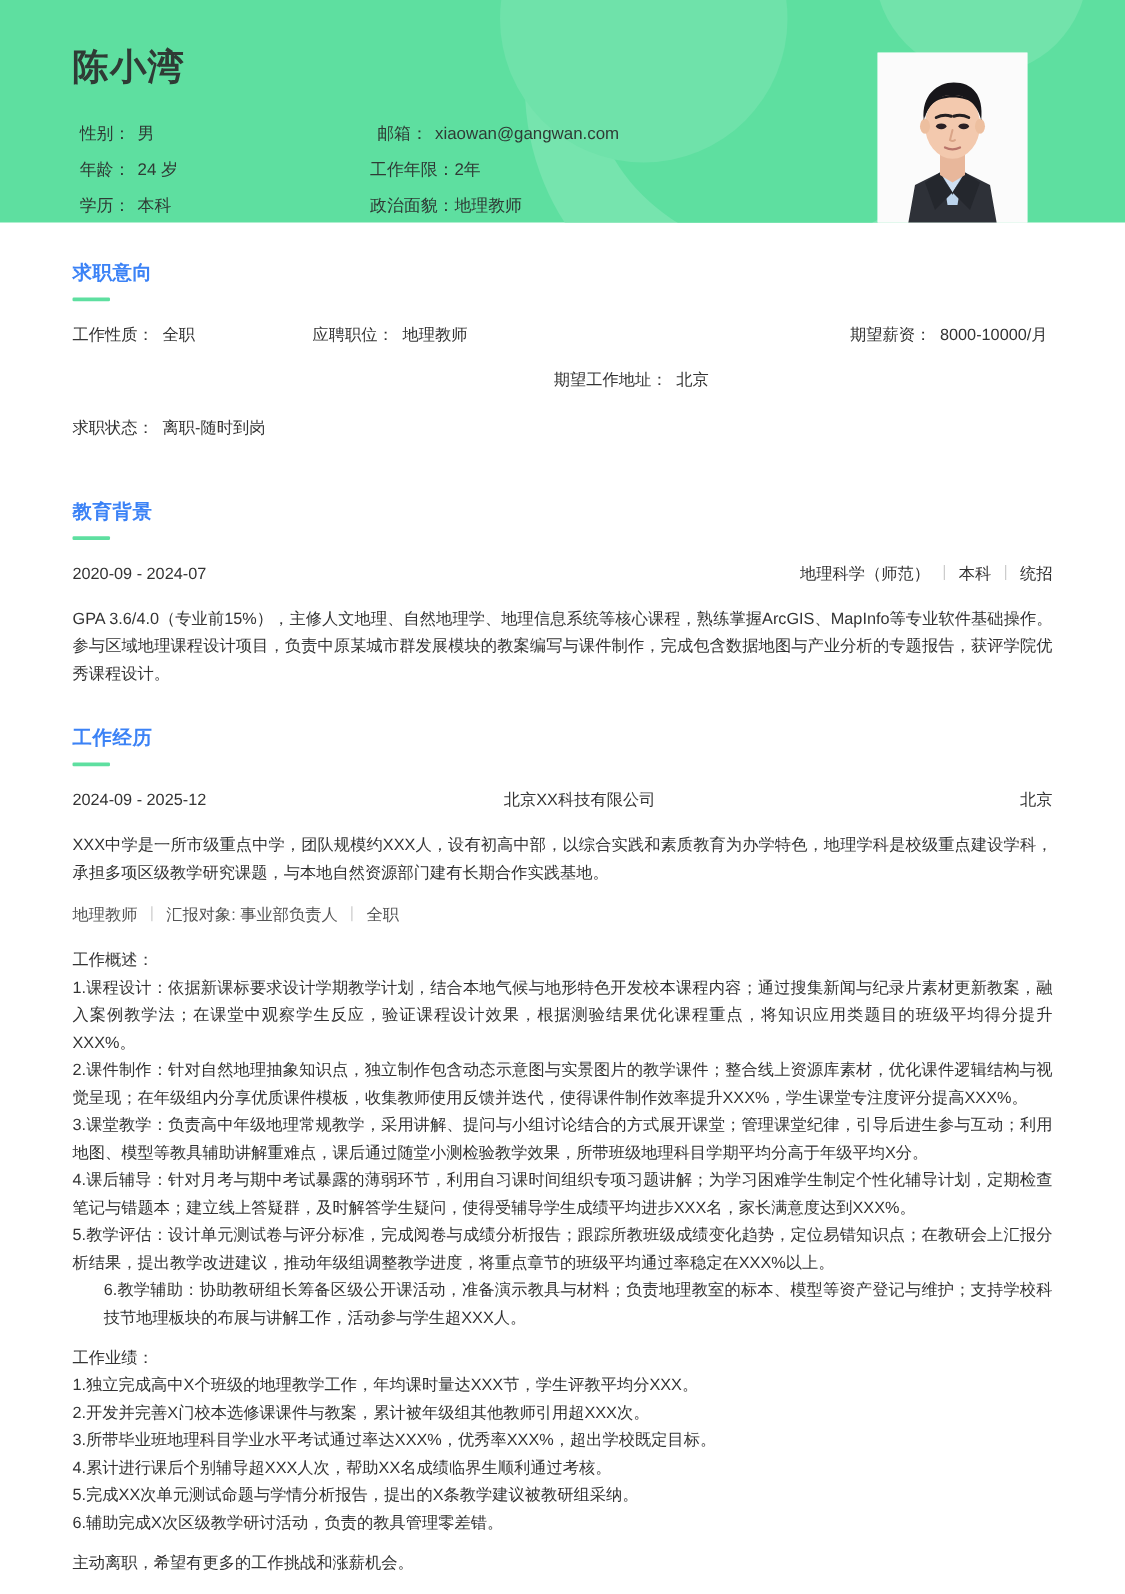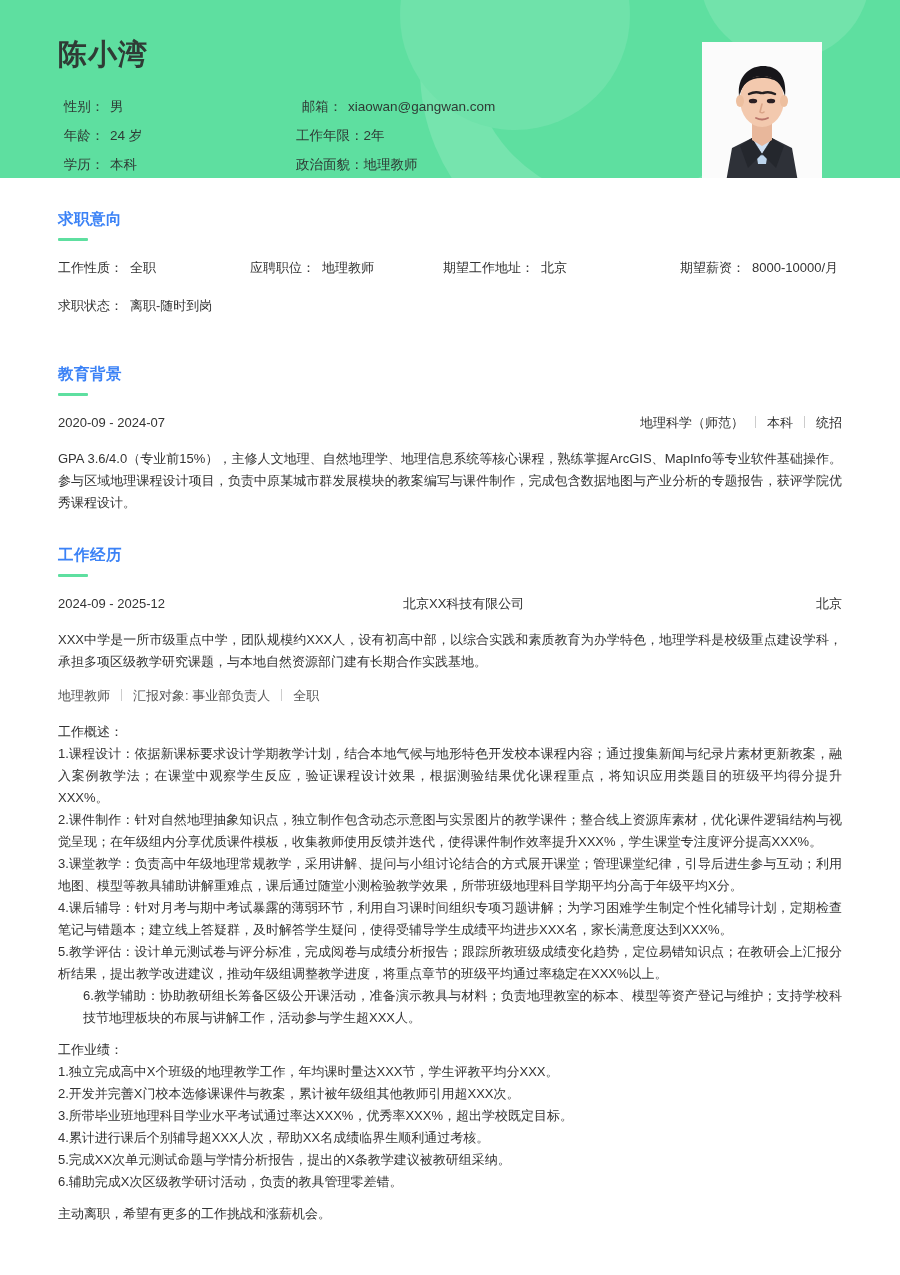--- a/index.html
+++ b/index.html
@@ -115,21 +115,21 @@
     font-size: 13px;
     color: #333333;
     line-height: 22px;
     margin-bottom: 16px;
   }
   .kv { display: flex; }
   .kv-label { color: #333; }
   .kv-value { color: #333; margin-left: 7px; }
   .kv-c1 { width: 192px; }
   .kv-c2 { width: 193px; }
-  .kv-c3 { width: 237px; }
+  .kv-c3 { width: 237px; margin-top: 36px; }
   .kv-c4 { }
 
   .entry-head {
     display: flex;
     align-items: baseline;
     font-size: 13px;
     color: #333333;
     line-height: 22px;
     margin-bottom: 14px;
   }

